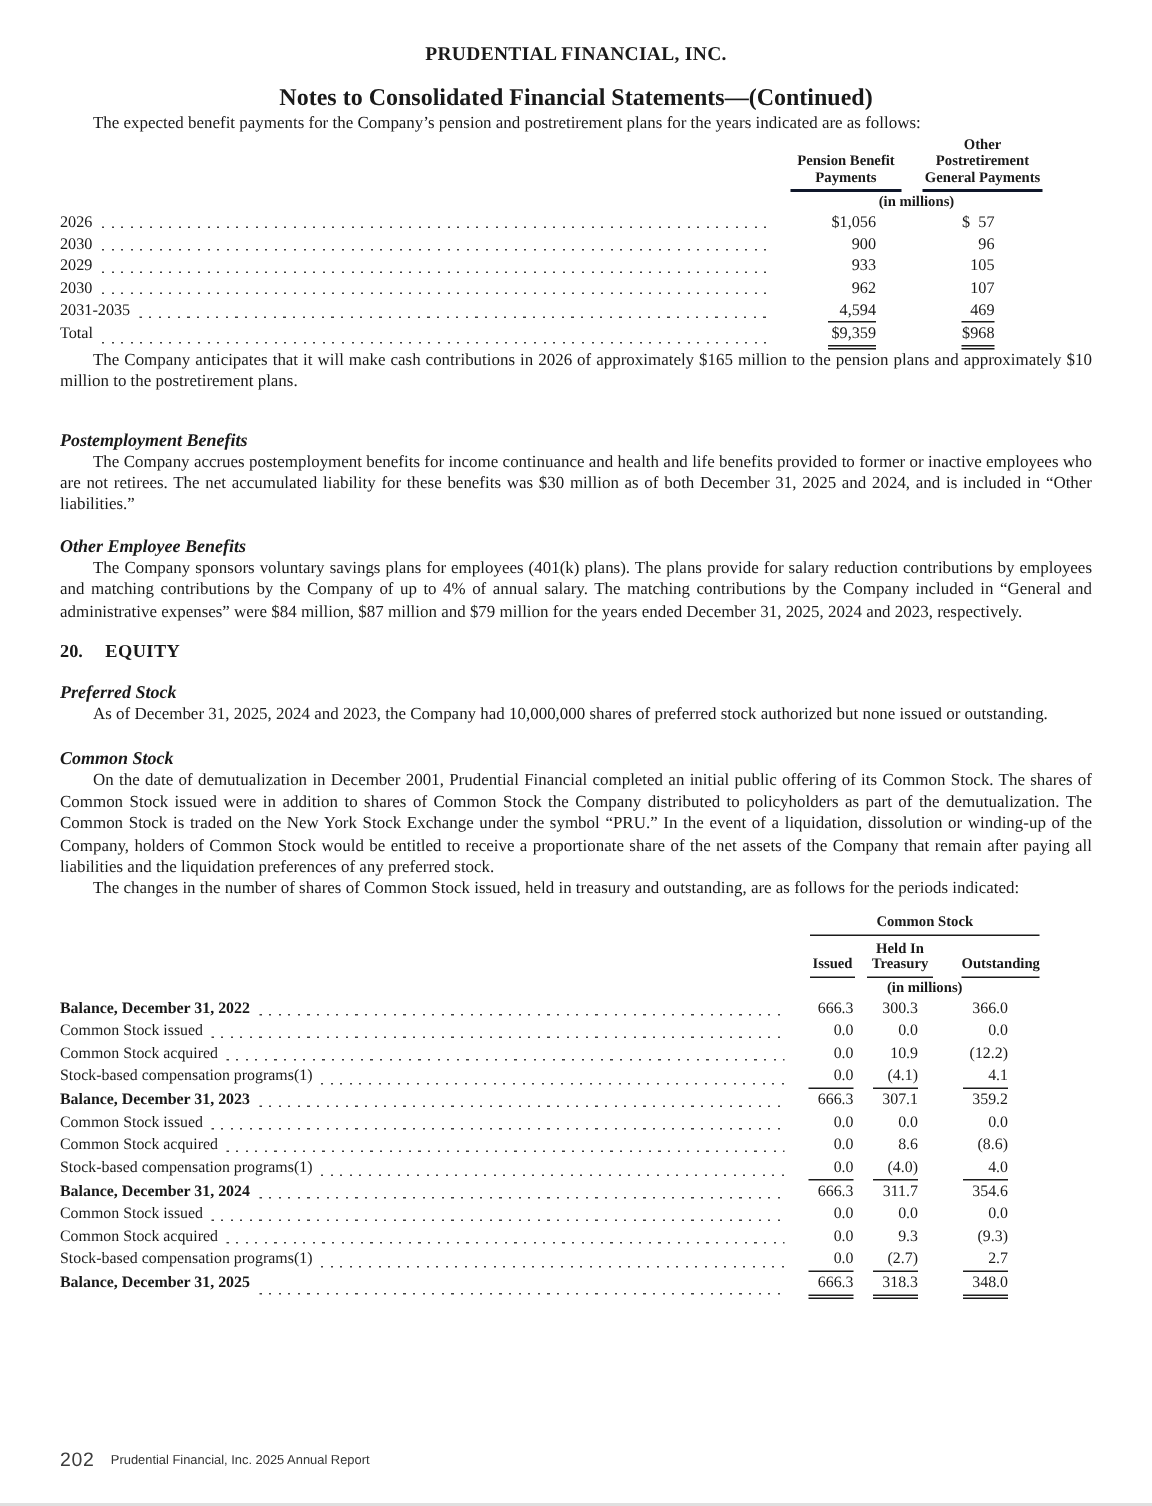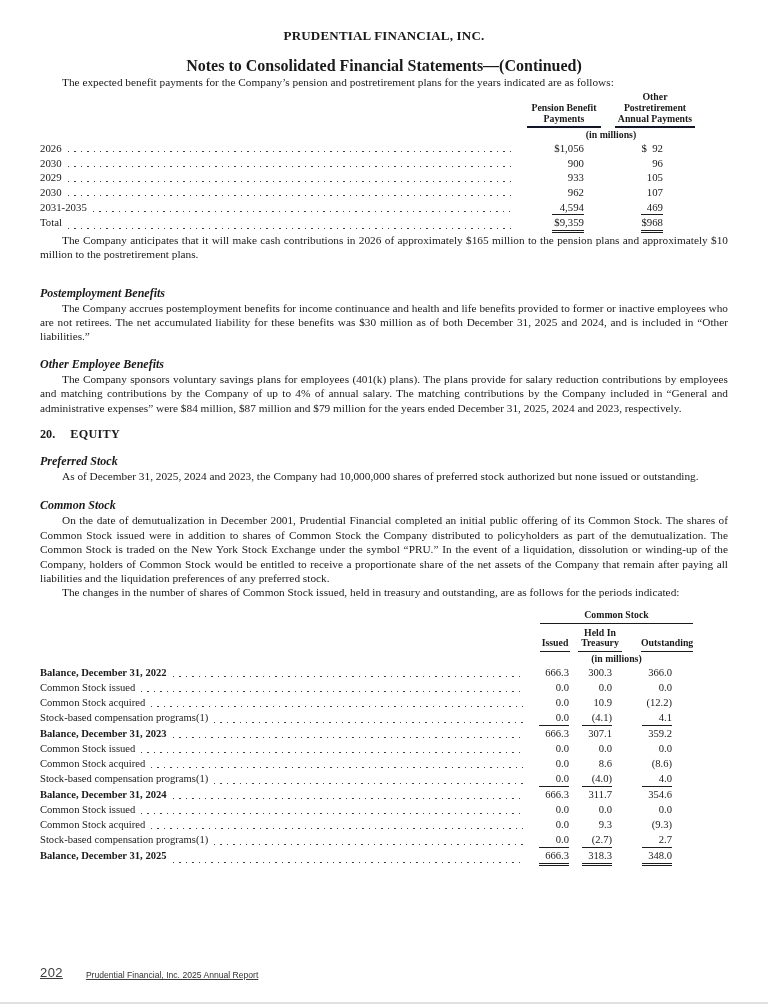--- a/index.html
+++ b/index.html
@@ -74,24 +74,24 @@
   .t2 .units span { width:153px; margin-right:35px; text-align:center; font-weight:bold;
                     font-size:9.8px; line-height:13px; }
   .t2 .row { display:flex; align-items:baseline; line-height:15px; }
   .t2 .vc1 { width:47px; text-align:right; padding-right:3px;  box-sizing:border-box; }
   .t2 .vc2 { width:51px; text-align:right; padding-right:11px; box-sizing:border-box; }
   .t2 .vc3 { width:70px; text-align:right; padding-right:21px; margin-right:35px; box-sizing:border-box; }
   .t2 .v { min-width:30px; }
   .t2 .row.balance .rlabel { font-weight:bold; }
 
   
-  .footer { position:absolute; left:40px; bottom:24px; display:flex; align-items:flex-end;
-            font-family:"Liberation Sans", sans-serif; color:#3d3d3d;text-decoration:underline; }
+  .footer { position:absolute; left:40px; bottom:24px; display:flex; align-items:center;
+            font-family:"Liberation Sans", sans-serif; color:#3d3d3d; }
   .footer .pagenum { font-size:13px; letter-spacing:.4px; }
-  .footer .report { font-size:8.6px; margin-left:23px; color:#333333; }
+  .footer .report { font-size:8.6px; margin-left:11px; color:#333333; }
   .page-edge { position:absolute; left:0; right:0; bottom:0; height:2px; background:#e0e0e0; }
 </style>
 </head>
 <body>
 
 <div class="page">
 
   <div class="doc-title">PRUDENTIAL FINANCIAL, INC.</div>
   <div class="doc-subtitle">Notes to Consolidated Financial Statements—(Continued)</div>
 
@@ -99,32 +99,32 @@
 
   <div class="t1">
     <div class="hrow">
       <div class="hbox hbox1">
         <div>Pension Benefit</div>
         <div>Payments</div>
       </div>
       <div class="hbox hbox2">
         <div>Other</div>
         <div>Postretirement</div>
-        <div>Annual Payments</div>
+        <div>General Payments</div>
       </div>
     </div>
     <div class="units">
         <span>(in millions)</span>
       </div>
 
     <div class="row">
       <span class="rlabel">2026</span>
         <span class="leader"></span>
       <span class="vc1"><span class="v">$1,056</span></span>
-      <span class="vc2"><span class="v">$  92</span></span>
+      <span class="vc2"><span class="v">$  57</span></span>
     </div>
     <div class="row">
       <span class="rlabel">2030</span>
         <span class="leader"></span>
       <span class="vc1"><span class="v">900</span></span>
       <span class="vc2"><span class="v">96</span></span>
     </div>
     <div class="row">
       <span class="rlabel">2029</span>
         <span class="leader"></span>

